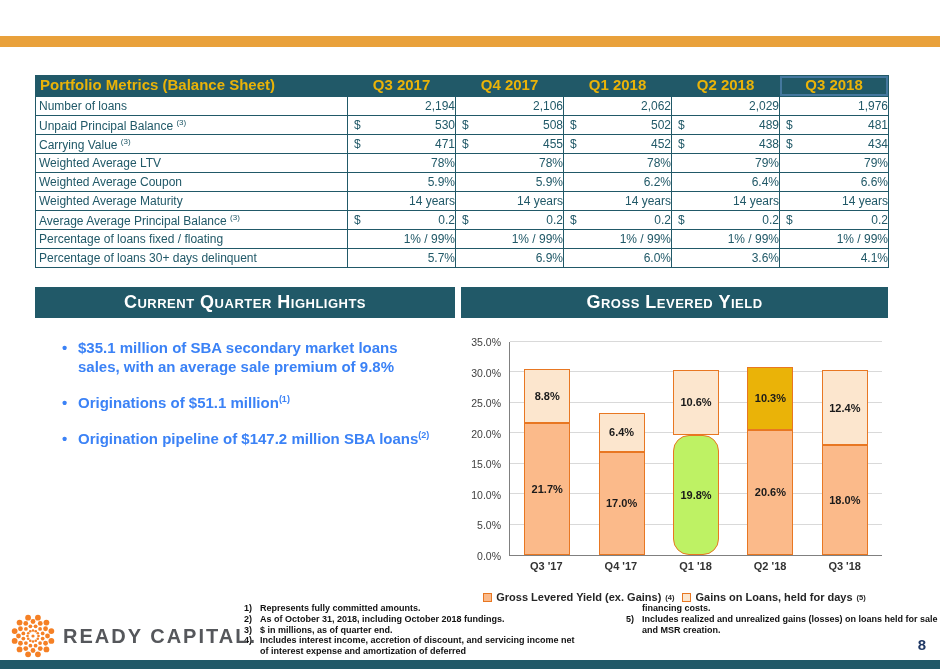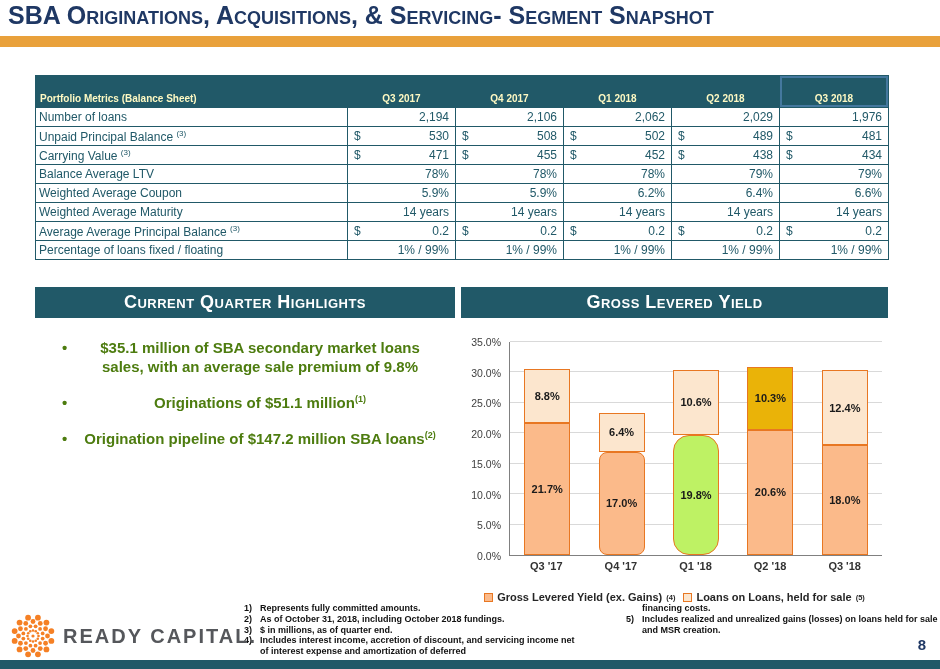--- a/index.html
+++ b/index.html
@@ -9,41 +9,41 @@
 
   .title { position:absolute; left:8px; top:1px; font-size:25px; font-weight:bold;
            color:#1F3864; font-variant:small-caps; white-space:nowrap; }
   .accent-bar { position:absolute; left:0; top:36px; width:940px; height:11px; background:#E9A13B; }
   .bottom-bar { position:absolute; left:0; bottom:0; width:940px; height:9px; background:#215968; }
 
   
   .metrics { position:absolute; left:35px; top:75px; width:853px; border-collapse:collapse;
              font-size:12px; table-layout:fixed; }
   .metrics th, .metrics td { border:1px solid #215968; }
-  .metrics thead th { background:#215968; color:#fef9c3; font-weight:bold; font-size:10px;
-                      height:32px; vertical-align:bottom; padding-bottom:3px; text-align:center; }
+  .metrics thead th { background:#215968; color:#eab308; font-weight:bold; font-size:15px;
+                      height:20px; vertical-align:bottom; padding-bottom:3px; text-align:center; }
   .metrics thead th.th-label { text-align:left; padding-left:4px; }
   .metrics thead th.th-hl { box-shadow: inset 0 0 0 2px #44789E; }
   .metrics tbody td { height:19px; color:#215968; background:#fff; }
   .metrics td.lbl { text-align:left; padding-left:3px;margin-left:48px; }
-  .metrics td.val { text-align:right; padding-right:6px; }
+  .metrics td.val { text-align:right; }
   .metrics td.val .money { display:flex; justify-content:space-between; padding-left:6px; }
   .metrics sup { font-size:8px; }
 
   
   .section-head { position:absolute; top:287px; height:31px; background:#215968; color:#ffffff;
                   font-weight:bold; font-size:18px; font-variant:small-caps; text-align:center;
                   line-height:30px; letter-spacing:0.5px; }
   .section-head.sh-left  { left:35px;  width:420px; }
   .section-head.sh-right { left:461px; width:427px; }
 
   
   .highlights { position:absolute; left:58px; top:338px; width:384px; list-style:none; }
   .highlights li { position:relative; padding-left:20px; margin-bottom:17px; font-size:15px;
-                   font-weight:bold; color:#4d7c0f; line-height:1.27;text-align:center; }
+                   font-weight:bold; color:#3b82f6; line-height:1.27; }
   .highlights li::before { content:"\2022"; position:absolute; left:4px; }
   .highlights sup { font-size:9px; }
 
   
   .chart { position:absolute; left:461px; top:330px; width:427px; height:274px; }
   .plot  { position:absolute; left:48px; top:12px; right:6px; bottom:48px;
            border-left:1px solid #808080; border-bottom:1px solid #808080; }
   .gridline { position:absolute; left:0; right:0; height:0; border-top:1px solid #D9D9D9; }
   .bars { position:absolute; left:0; top:0; right:0; bottom:0; display:flex; }
   .bar-slot { flex:1; position:relative; }
@@ -73,21 +73,20 @@
   
   .logo { position:absolute; left:10px; top:613px; display:flex; align-items:center; gap:7px; }
   .logo-text { font-size:20px; font-weight:600; color:#55575B; letter-spacing:2px; white-space:nowrap; }
   .page-num { position:absolute; right:14px; bottom:16px; font-size:15px; font-weight:bold; color:#1F3864; }
 </style>
 </head>
 <body>
 
 <div class="slide">
 
-  <div class="title">SBA Originations, Acquisitions, &amp; Servicing- Segment Snapshot</div>
   <div class="accent-bar"></div>
 
   <table class="metrics">
     <colgroup>
       <col style="width:312px">
         <col style="width:108px">
         <col style="width:108px">
       <col style="width:108px">
         <col style="width:108px">
         <col style="width:109px">
@@ -171,21 +170,21 @@
             </div>
           </td>
           <td class="val">
             <div class="money">
               <span>$</span>
               <span>434</span>
             </div>
           </td>
         </tr>
         <tr>
-          <td class="lbl"><span>Balance Average LTV</span></td>
+          <td class="lbl"><span>Weighted Average LTV</span></td>
           <td class="val">78%</td>
           <td class="val">78%</td>
           <td class="val">78%</td>
           <td class="val">79%</td>
           <td class="val">79%</td>
         </tr>
         <tr>
           <td class="lbl"><span>Weighted Average Coupon</span></td>
           <td class="val">5.9%</td>
           <td class="val">5.9%</td>
@@ -234,20 +233,28 @@
             </div>
           </td>
         </tr>
         <tr>
           <td class="lbl"><span>Percentage of loans fixed / floating</span></td>
           <td class="val">1% / 99%</td>
           <td class="val">1% / 99%</td>
           <td class="val">1% / 99%</td>
           <td class="val">1% / 99%</td>
           <td class="val">1% / 99%</td>
+        </tr>
+        <tr>
+          <td class="lbl"><span>Percentage of loans 30+ days delinquent</span></td>
+          <td class="val">5.7%</td>
+          <td class="val">6.9%</td>
+          <td class="val">6.0%</td>
+          <td class="val">3.6%</td>
+          <td class="val">4.1%</td>
         </tr>
       </tbody>
   </table>
 
   <div class="section-head sh-left">Current Quarter Highlights</div>
   <div class="section-head sh-right">Gross Levered Yield</div>
 
   <ul class="highlights">
       <li><span>$35.1 million of SBA secondary market loans sales, with an average sale premium of 9.8%</span></li>
       <li><span>Originations of $51.1 million</span><sup>(1)</sup></li>
@@ -276,21 +283,21 @@
         <div class="bars">
           <div class="bar-slot">
             <div class="seg" style="bottom: 0%; height: 62%; background: rgb(251, 186, 138); border-color: rgb(232, 119, 34);">
               <span class="seglabel">21.7%</span>
             </div>
             <div class="seg" style="bottom: 62%; height: 25.1429%; background: rgb(252, 230, 206); border-color: rgb(232, 119, 34);">
               <span class="seglabel">8.8%</span>
             </div>
           </div>
           <div class="bar-slot">
-            <div class="seg" style="bottom: 0%; height: 48.5714%; background: rgb(251, 186, 138); border-color: rgb(232, 119, 34); border-radius: 8px;">
+            <div class="seg" style="bottom: 0%; height: 48.5714%; background: rgb(251, 186, 138); border-color: rgb(232, 119, 34);">
               <span class="seglabel">17.0%</span>
             </div>
             <div class="seg" style="bottom: 48.5714%; height: 18.2857%; background: rgb(252, 230, 206); border-color: rgb(232, 119, 34);">
               <span class="seglabel">6.4%</span>
             </div>
           </div>
           <div class="bar-slot">
             <div class="seg" style="bottom: 0%; height: 56.5714%; background: #bef264; border-color: rgb(232, 119, 34); border-radius: 16px;">
               <span class="seglabel">19.8%</span>
             </div>
@@ -324,21 +331,21 @@
         <div class="xlabel">Q3 '18</div>
       </div>
     <div class="legend">
         <div class="legend-item">
           <span class="legend-swatch" style="background: rgb(251, 186, 138); border-color: rgb(232, 119, 34);"></span>
           <span>Gross Levered Yield (ex. Gains)</span>
           <sup>(4)</sup>
         </div>
         <div class="legend-item">
           <span class="legend-swatch" style="background: rgb(252, 230, 206); border-color: rgb(232, 119, 34);"></span>
-          <span>Loans on Loans, held for sale</span>
+          <span>Gains on Loans, held for days</span>
           <sup>(5)</sup>
         </div>
       </div>
   </div>
 
   <div class="footnotes fn-left">
       <div class="note">
         <span class="note-num">1)</span>
         <span class="note-text">Represents fully committed amounts.</span>
       </div>

